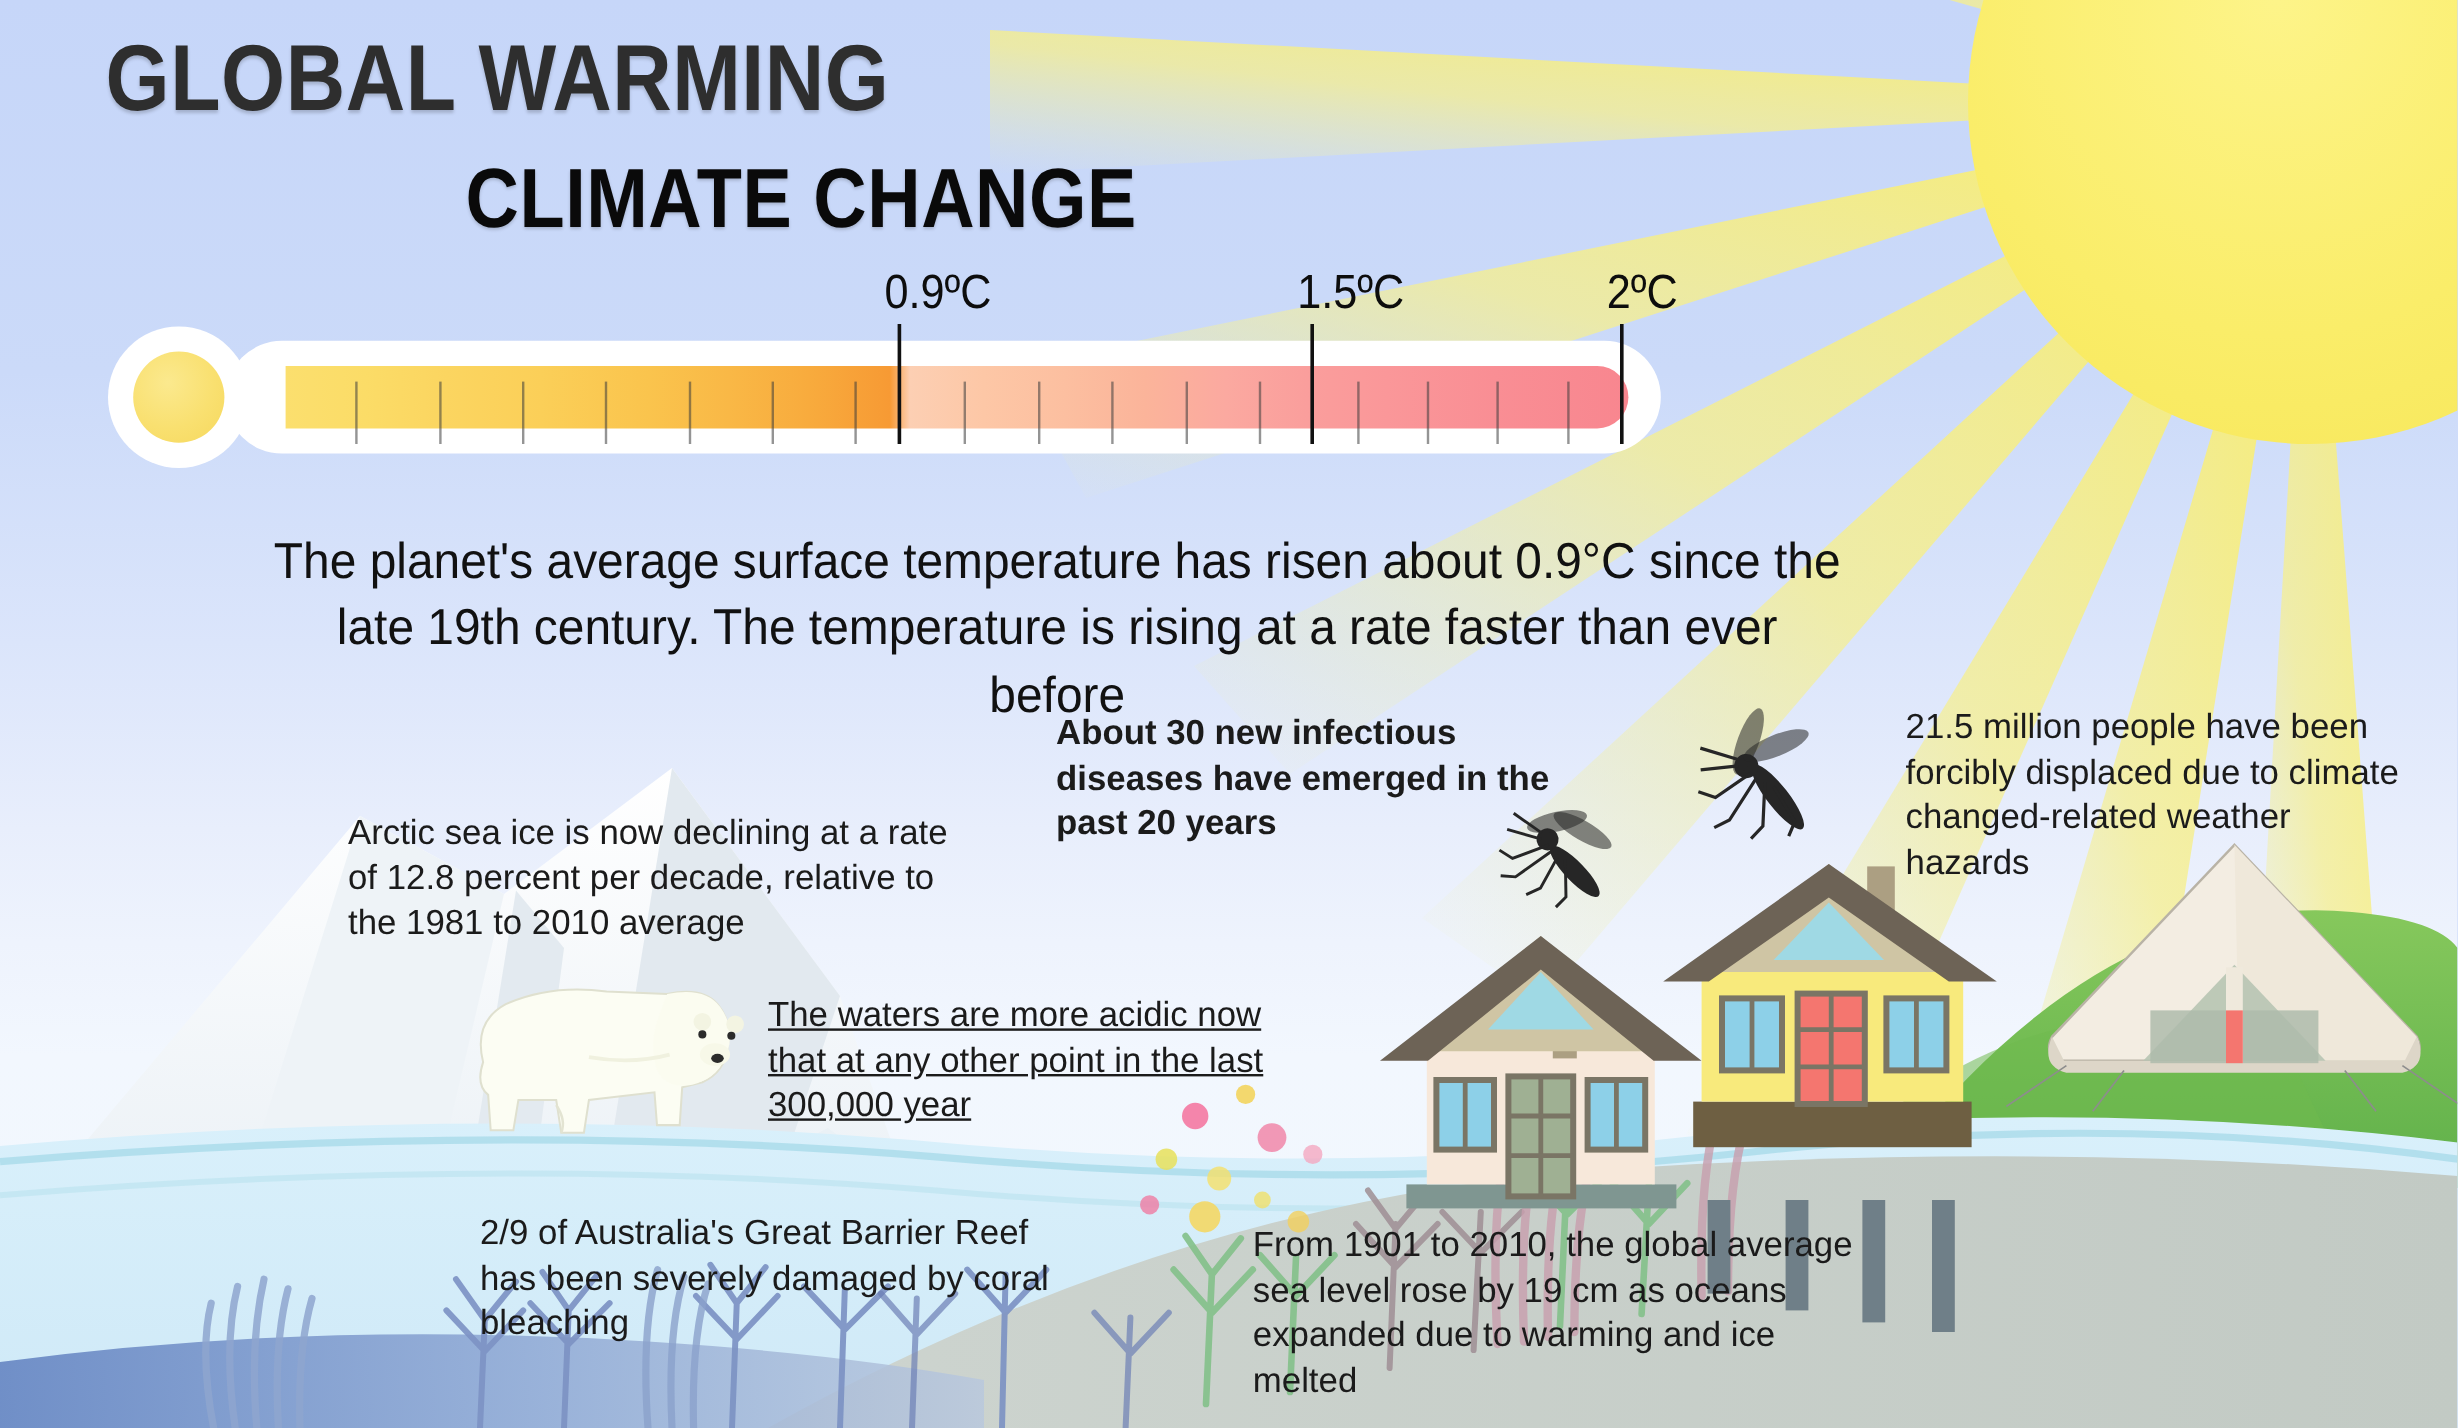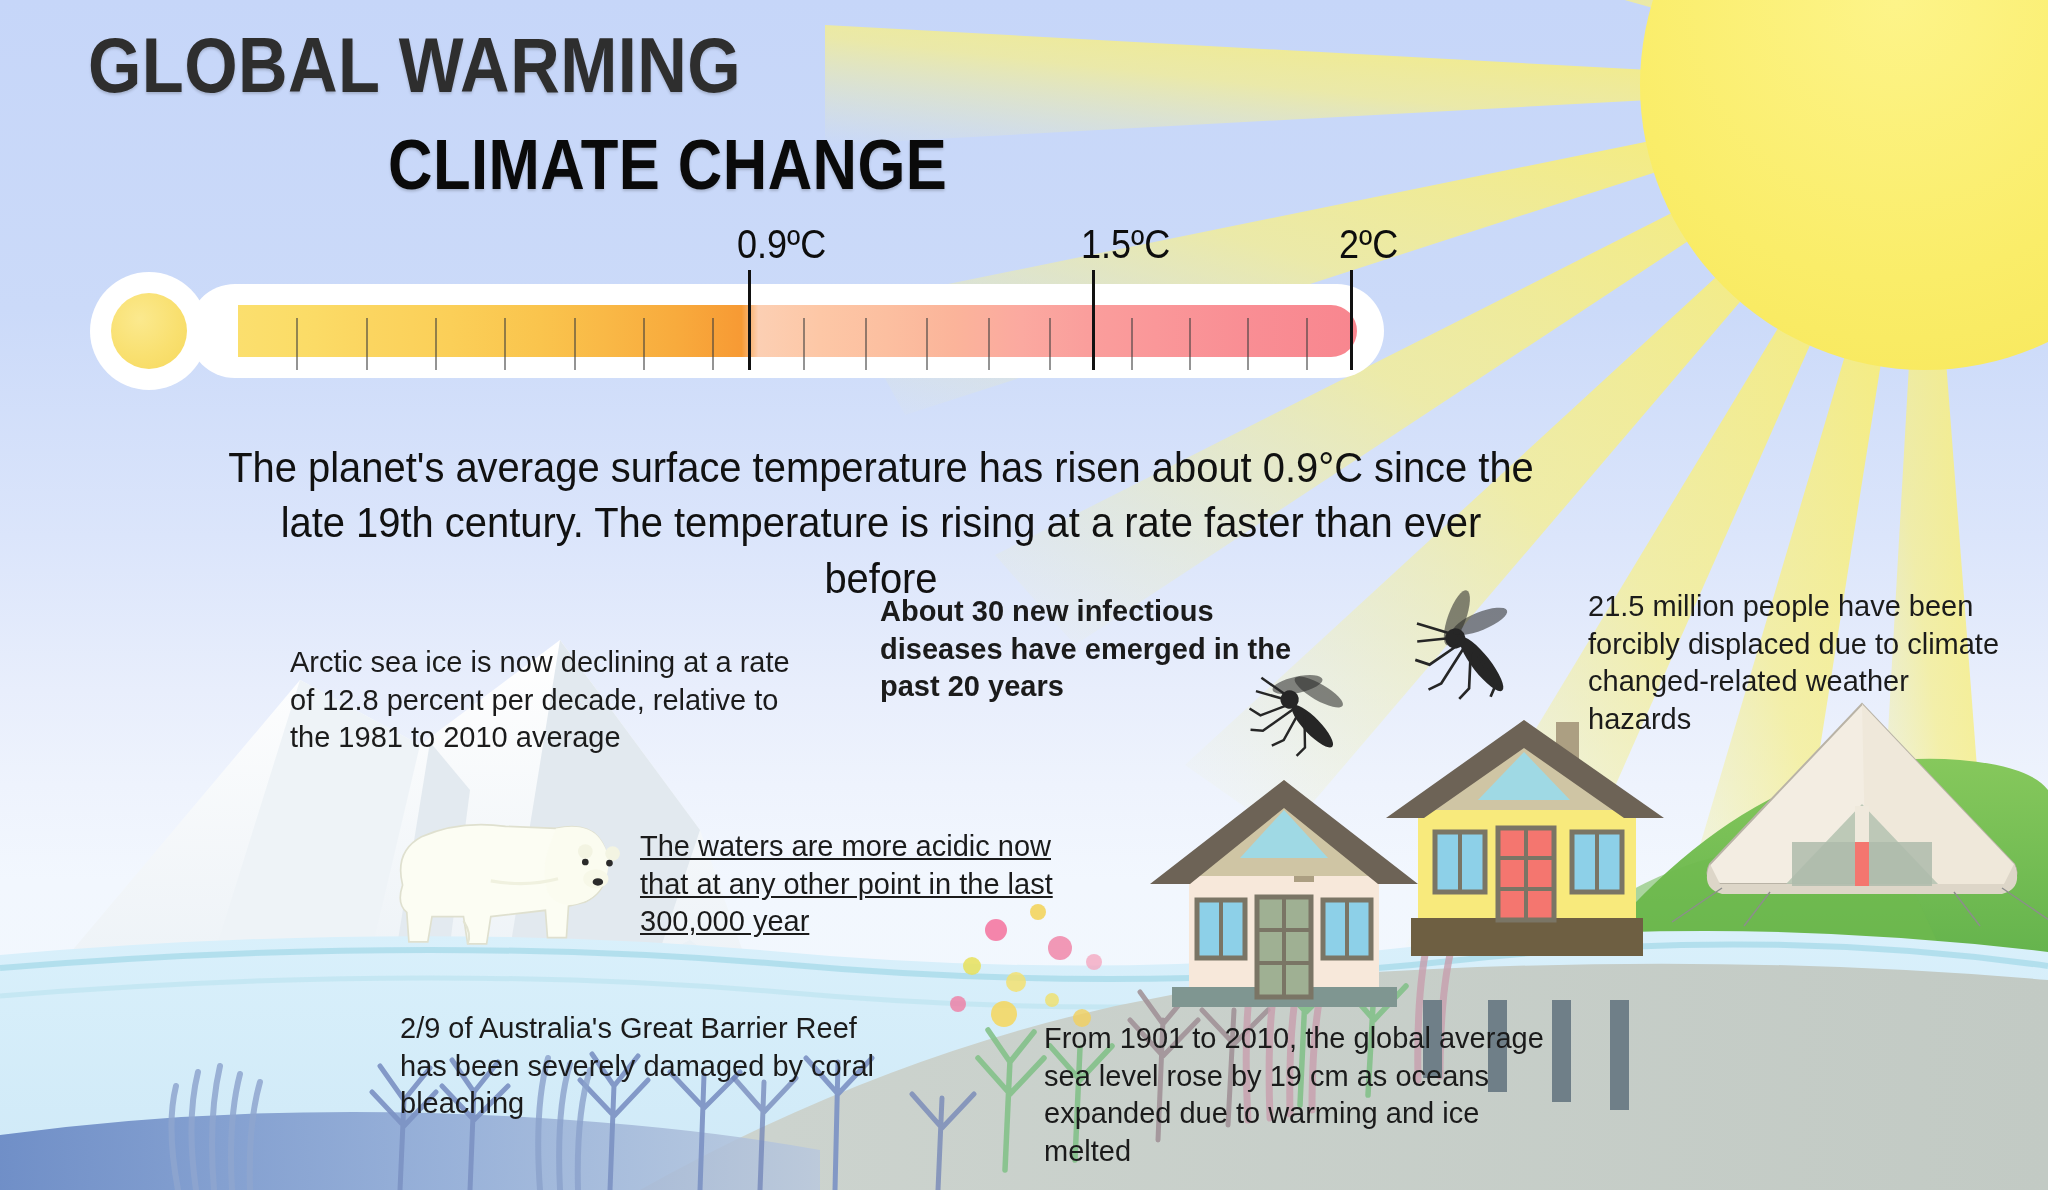--- a/index.html
+++ b/index.html
@@ -40,21 +40,21 @@
     font-size:40px;font-weight:500;color:#0d0d0d;transform:scaleX(.9);transform-origin:left bottom;white-space:nowrap;}
 
   
   #lede{position:absolute;left:186px;top:440px;width:1390px;text-align:center;
     font-family:"Liberation Sans Narrow","Liberation Sans",sans-serif;
     font-size:42px;line-height:1.32;color:#111;transform:scaleX(.95);transform-origin:center top;}
 
   
   .cap{position:absolute;text-align:left;color:#1b1b1b;font-size:29px;line-height:1.3;
     font-family:"Liberation Sans","DejaVu Sans",sans-serif;}
-  #cap-arctic{left:290px;top:644px;width:520px;}
+  #cap-arctic{left:290px;top:676px;width:520px;}
   #cap-disease{left:880px;top:593px;width:450px;font-weight:bold;}
   #cap-displaced{left:1588px;top:588px;width:430px;}
   #cap-acid{left:640px;top:828px;width:420px;text-decoration:underline;}
   #cap-reef{left:400px;top:1010px;width:480px;}
   #cap-sea{left:1044px;top:1020px;width:505px;}
 
   svg{display:block;}
 </style>
 </head>
 <body>

